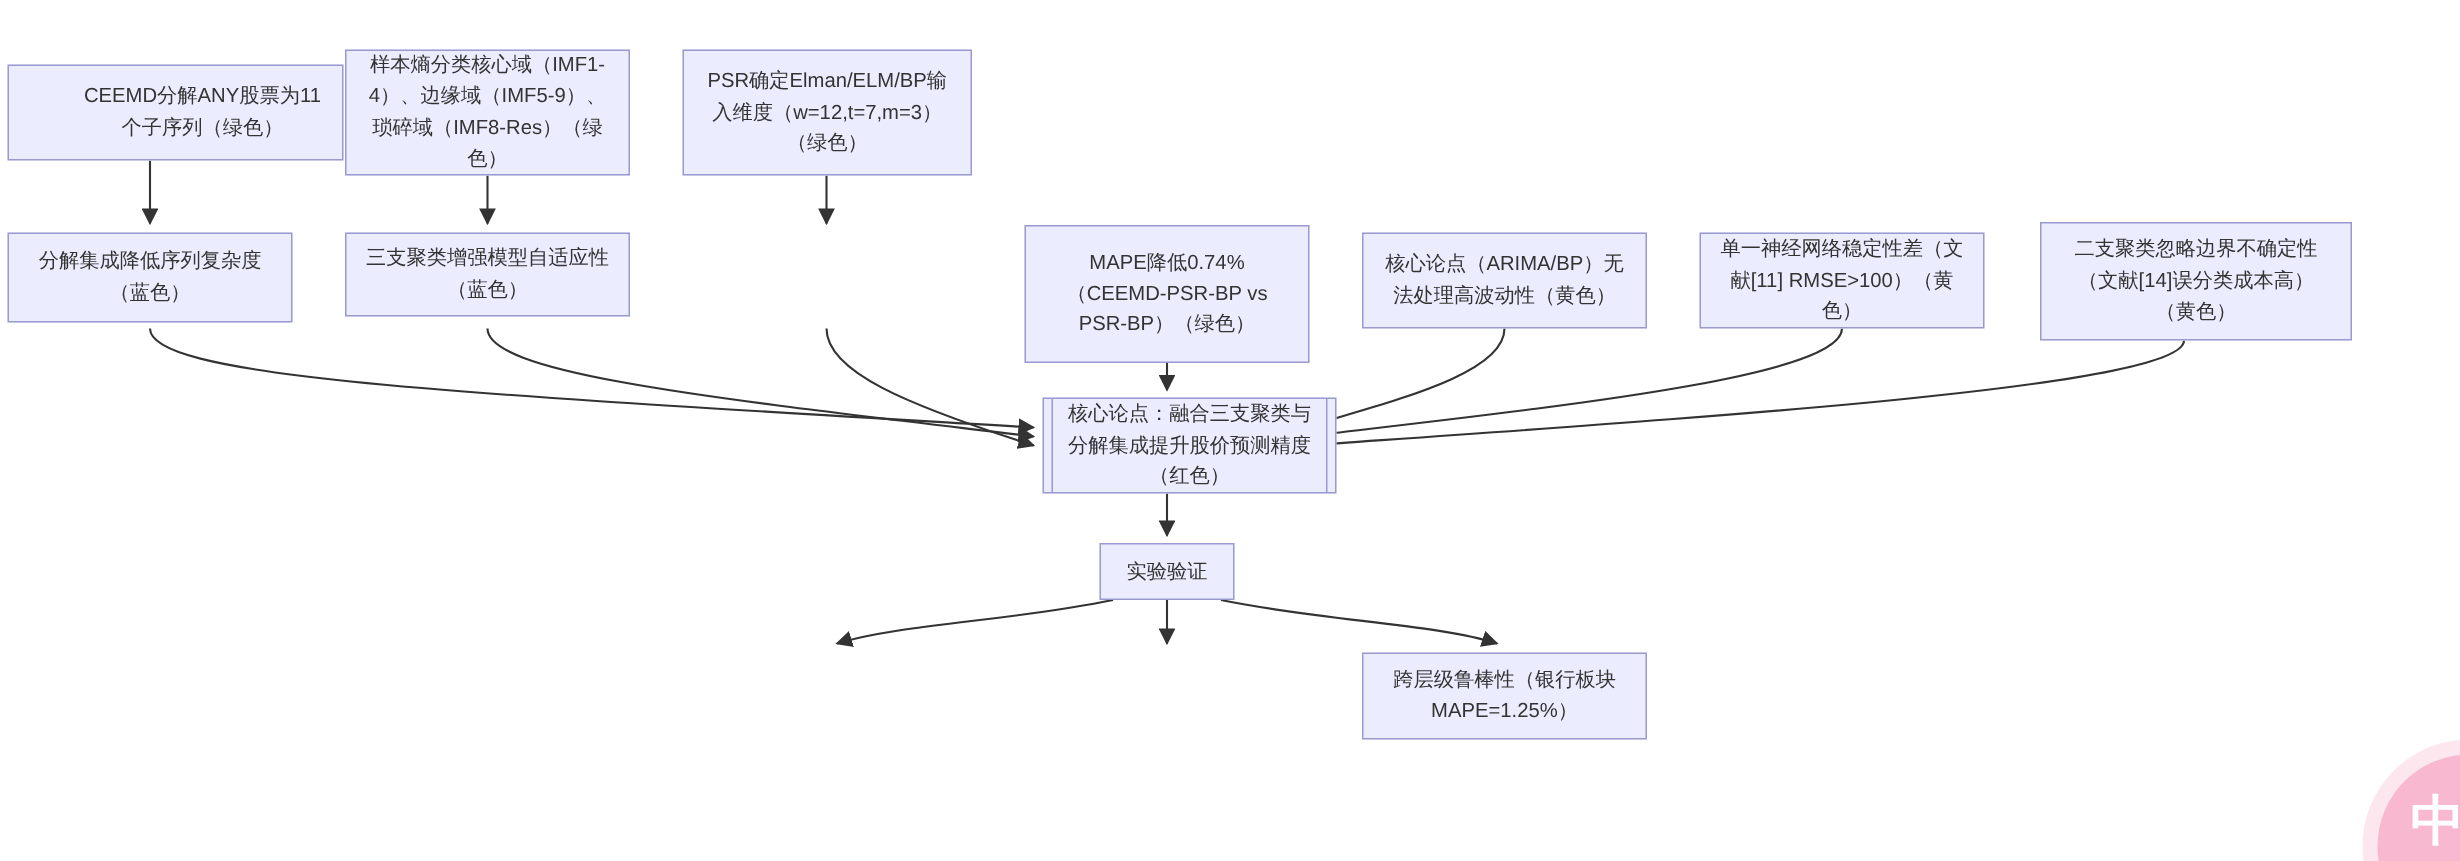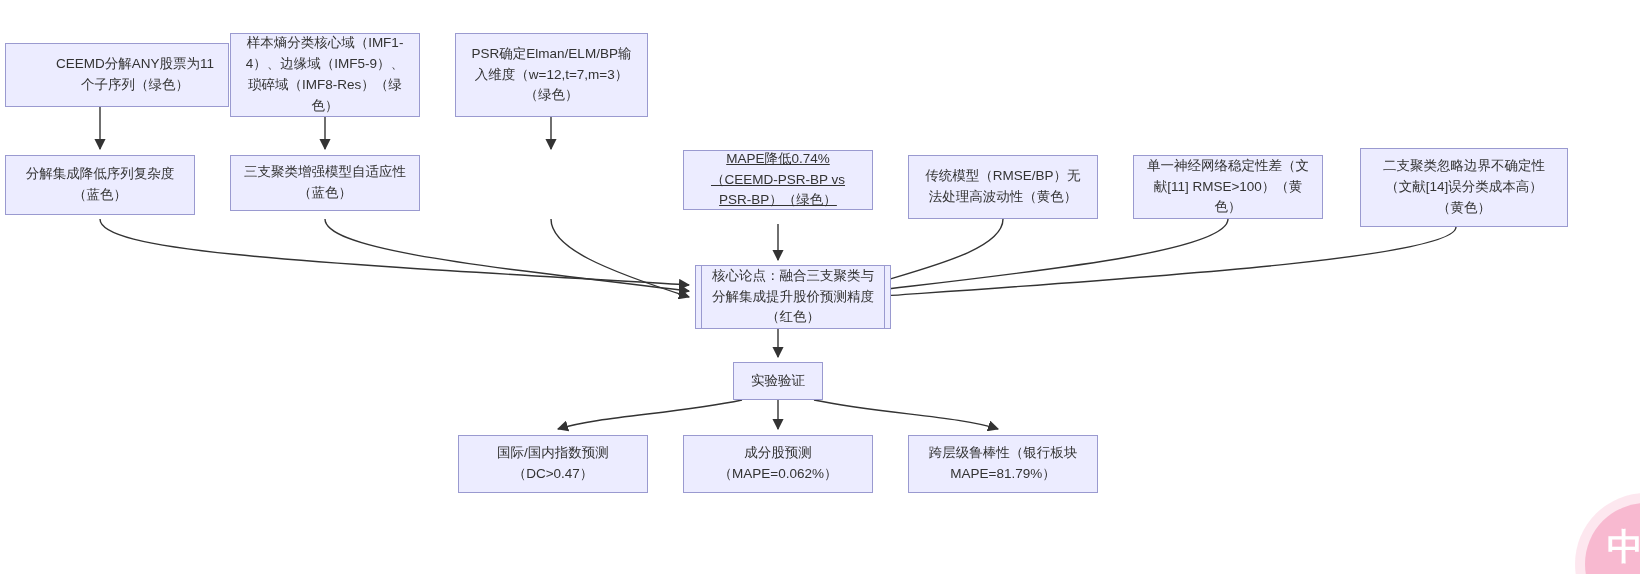--- a/index.html
+++ b/index.html
@@ -81,28 +81,26 @@
       <path marker-end="url(#arrow)" d="M814,400 C882,414 958,416 998,429"></path>
     </g>
   </svg>
 
   <div class="node" style="left:5px;top:43px;width:224px;height:64px;padding-left:48px;">CEEMD分解ANY股票为11个子序列（绿色）</div>
   <div class="node" style="left:230px;top:33px;width:190px;height:84px;">样本熵分类核心域（IMF1-4）、边缘域（IMF5-9）、琐碎域（IMF8-Res）（绿色）</div>
   <div class="node" style="left:455px;top:33px;width:193px;height:84px;">PSR确定Elman/ELM/BP输入维度（w=12,t=7,m=3）（绿色）</div>
 
   <div class="node" style="left:5px;top:155px;width:190px;height:60px;">分解集成降低序列复杂度（蓝色）</div>
   <div class="node" style="left:230px;top:155px;width:190px;height:56px;">三支聚类增强模型自适应性（蓝色）</div>
-  <div class="node" style="left:683px;top:150px;width:190px;height:60px;text-decoration:underline;">MAPE降低0.74%（CEEMD-PSR-BP vs PSR-BP）（绿色）</div>
-  <div class="node" style="left:908px;top:155px;width:190px;height:64px;">传统模型（RMSE/BP）无法处理高波动性（黄色）</div>
+  <div class="node" style="left:683px;top:150px;width:190px;height:92px;">MAPE降低0.74%（CEEMD-PSR-BP vs PSR-BP）（绿色）</div>
+  <div class="node" style="left:908px;top:155px;width:190px;height:64px;">核心论点（ARIMA/BP）无法处理高波动性（黄色）</div>
   <div class="node" style="left:1133px;top:155px;width:190px;height:64px;">单一神经网络稳定性差（文献[11] RMSE&gt;100）（黄色）</div>
   <div class="node" style="left:1360px;top:148px;width:208px;height:79px;">二支聚类忽略边界不确定性（文献[14]误分类成本高）（黄色）</div>
 
   <div class="node subroutine" style="left:695px;top:265px;width:196px;height:64px;">核心论点：融合三支聚类与分解集成提升股价预测精度（红色）</div>
 
   <div class="node" style="left:733px;top:362px;width:90px;height:38px;">实验验证</div>
 
-  <div class="node" style="left:458px;top:435px;width:190px;height:58px;">国际/国内指数预测（DC&gt;0.47）</div>
-  <div class="node" style="left:683px;top:435px;width:190px;height:58px;">成分股预测（MAPE=0.062%）</div>
-  <div class="node" style="left:908px;top:435px;width:190px;height:58px;">跨层级鲁棒性（银行板块 MAPE=81.79%）</div>
+  <div class="node" style="left:908px;top:435px;width:190px;height:58px;">跨层级鲁棒性（银行板块 MAPE=1.25%）</div>
 
   <div class="translate-widget">中A</div>
 
 </div>
 
 </body></html>

